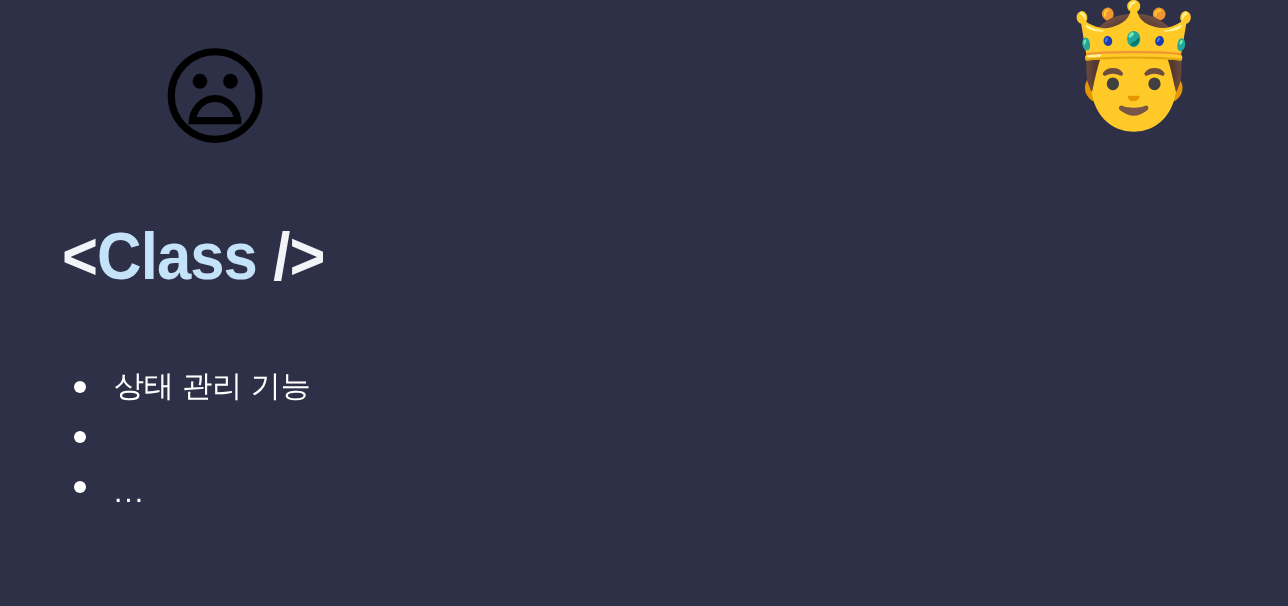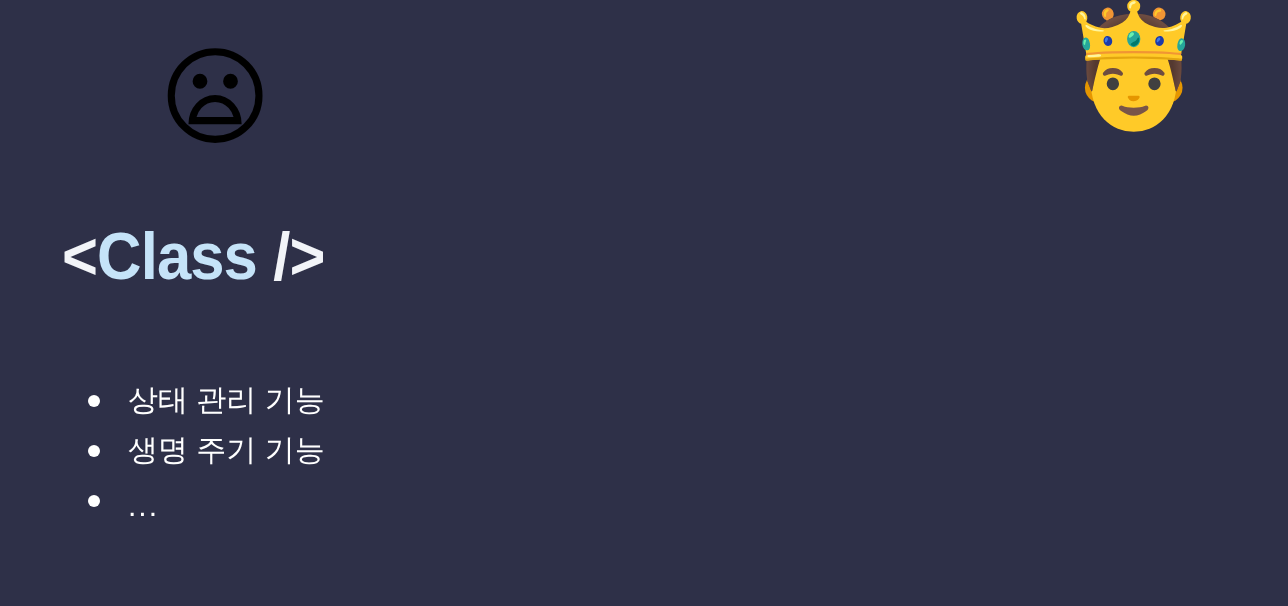--- a/index.html
+++ b/index.html
@@ -60,21 +60,21 @@
     transform: scaleX(0.92);
     transform-origin: left center;
   }
   .col-left  .title { left: 62px;  top: 222px; }
   .title .tag-name { color: #c5e3f8; }
   .title .bracket  { color: #f4f6fa; }
 
   .bullet-list {
     position: absolute;
     list-style: none;
-    margin: 16px;
+    margin: 2px;
     padding: 0;
   }
   .col-left  .bullet-list { left: 72px;  top: 364px; }
 
   .bullet-item {
     display: flex;
     align-items: flex-start;
     height: 50px;
     color: #ffffff;
     font-size: 30px;
@@ -113,21 +113,20 @@
       <span class="bracket" style="color: rgb(242, 244, 248);">&lt;</span><span class="tag-name" style="color: rgb(197, 227, 248);">Class</span><span class="bracket" style="color: rgb(242, 244, 248);"> /&gt;</span>
     </div>
 
     <ul class="bullet-list">
       <li class="bullet-item">
         <span class="bullet-dot"></span>
         <span class="bullet-text">상태 관리 기능</span>
       </li>
       <li class="bullet-item">
         <span class="bullet-dot"></span>
-        <span class="bullet-text">생명 주기 기능</span>
       </li>
       <li class="bullet-item is-ellipsis">
         <span class="bullet-dot"></span>
         <span class="bullet-text">...</span>
       </li>
     </ul>
   </div>
 
   <div class="column col-right">
     <div class="emoji">🤴</div>

